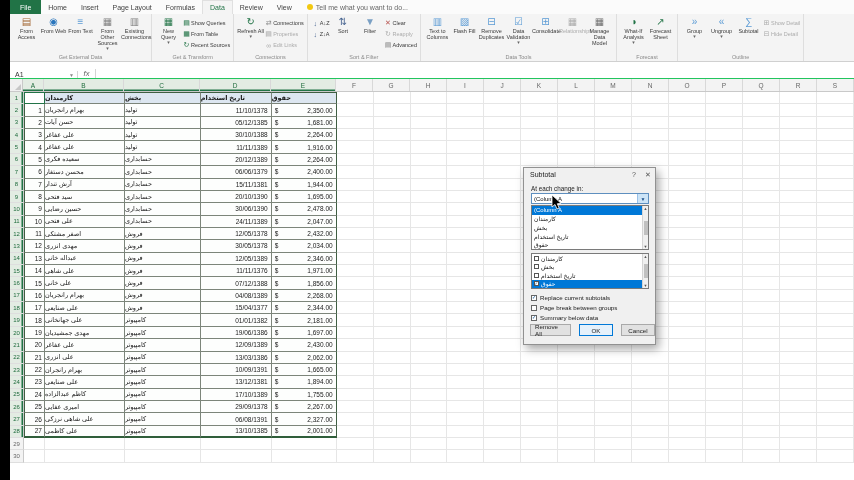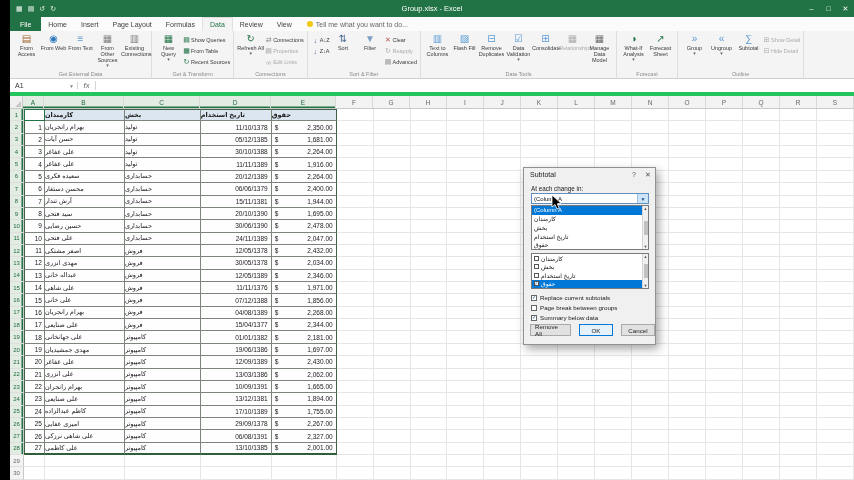--- a/index.html
+++ b/index.html
@@ -32,21 +32,21 @@
             font-size:5.5px; line-height:1.12; color:#3a3a3a; padding-top:1px; }
   .bicon { font-size:10px; height:12px; line-height:12px; }
   .blabel { max-width:27px; }
   .caret { font-size:5px; color:#666; line-height:1; }
   .smallcol { display:flex; flex-direction:column; gap:1px; padding-top:3px; }
   .smallbtn { display:flex; align-items:center; font-size:5.5px; color:#3a3a3a; white-space:nowrap; height:10px; }
   .sicon { font-size:7px; width:9px; text-align:center; }
   .disabled, .disabled * { color:#ababab !important; }
 
   
-  .fbar { height:17px; background:#fff; border-bottom:4px solid #22c55e; display:flex; align-items:center; }
+  .fbar { height:17px; background:#fff; border-bottom:1px solid #22c55e; display:flex; align-items:flex-end; }
   .namebox { width:68px; border-right:1px solid #d4d4d4; display:flex; align-items:center; padding-left:5px; font-size:7px; color:#333; }
   .namebox .nb-arrow { margin-left:auto; margin-right:3px; font-size:5px; color:#888; }
   .fx { width:18px; border-right:1px solid #d4d4d4; display:flex; align-items:center; justify-content:center; font-size:7.5px; font-style:italic; color:#666; }
   .finput { flex:1; }
 
   
   .colheaders { height:13px; display:flex; background:#f3f3f3; border-bottom:1px solid #c9c9c9; font-size:6.5px; color:#666; }
   .corner { width:14px; border-right:1px solid #c9c9c9; background:#f0f0f0; position:relative; }
   .corner:after { content:""; position:absolute; right:1px; bottom:1px; border-left:6px solid transparent; border-bottom:6px solid #c7c7c7; }
   .colh { display:flex; align-items:center; justify-content:center; border-right:1px solid #d8d8d8; }
@@ -100,34 +100,20 @@
   .dbtn.default { border-color:#0078d7; background:#e5f1fb; }
 
   .cursor { position:absolute; left:551px; top:195px; z-index:30; }
 </style>
 </head>
 <body>
 
 <div class="stage">
   <div class="app">
 
-    <div class="titlebar">
-      <div class="qat">
-          <span class="qicon">▦</span>
-          <span class="qicon">▤</span>
-          <span class="qicon">↺</span>
-          <span class="qicon">↻</span>
-        </div>
-      <div class="tb-title">Group.xlsx - Excel</div>
-      <div class="wincontrols">
-          <span class="wbtn">–</span>
-          <span class="wbtn">□</span>
-          <span class="wbtn">✕</span>
-        </div>
-    </div>
 
     <div class="tabs">
       <div style="display:flex">
           <div class="tab file">File</div>
           <div class="tab">Home</div>
           <div class="tab">Insert</div>
           <div class="tab">Page Layout</div>
           <div class="tab">Formulas</div>
           <div class="tab active">Data</div>
           <div class="tab">Review</div>

